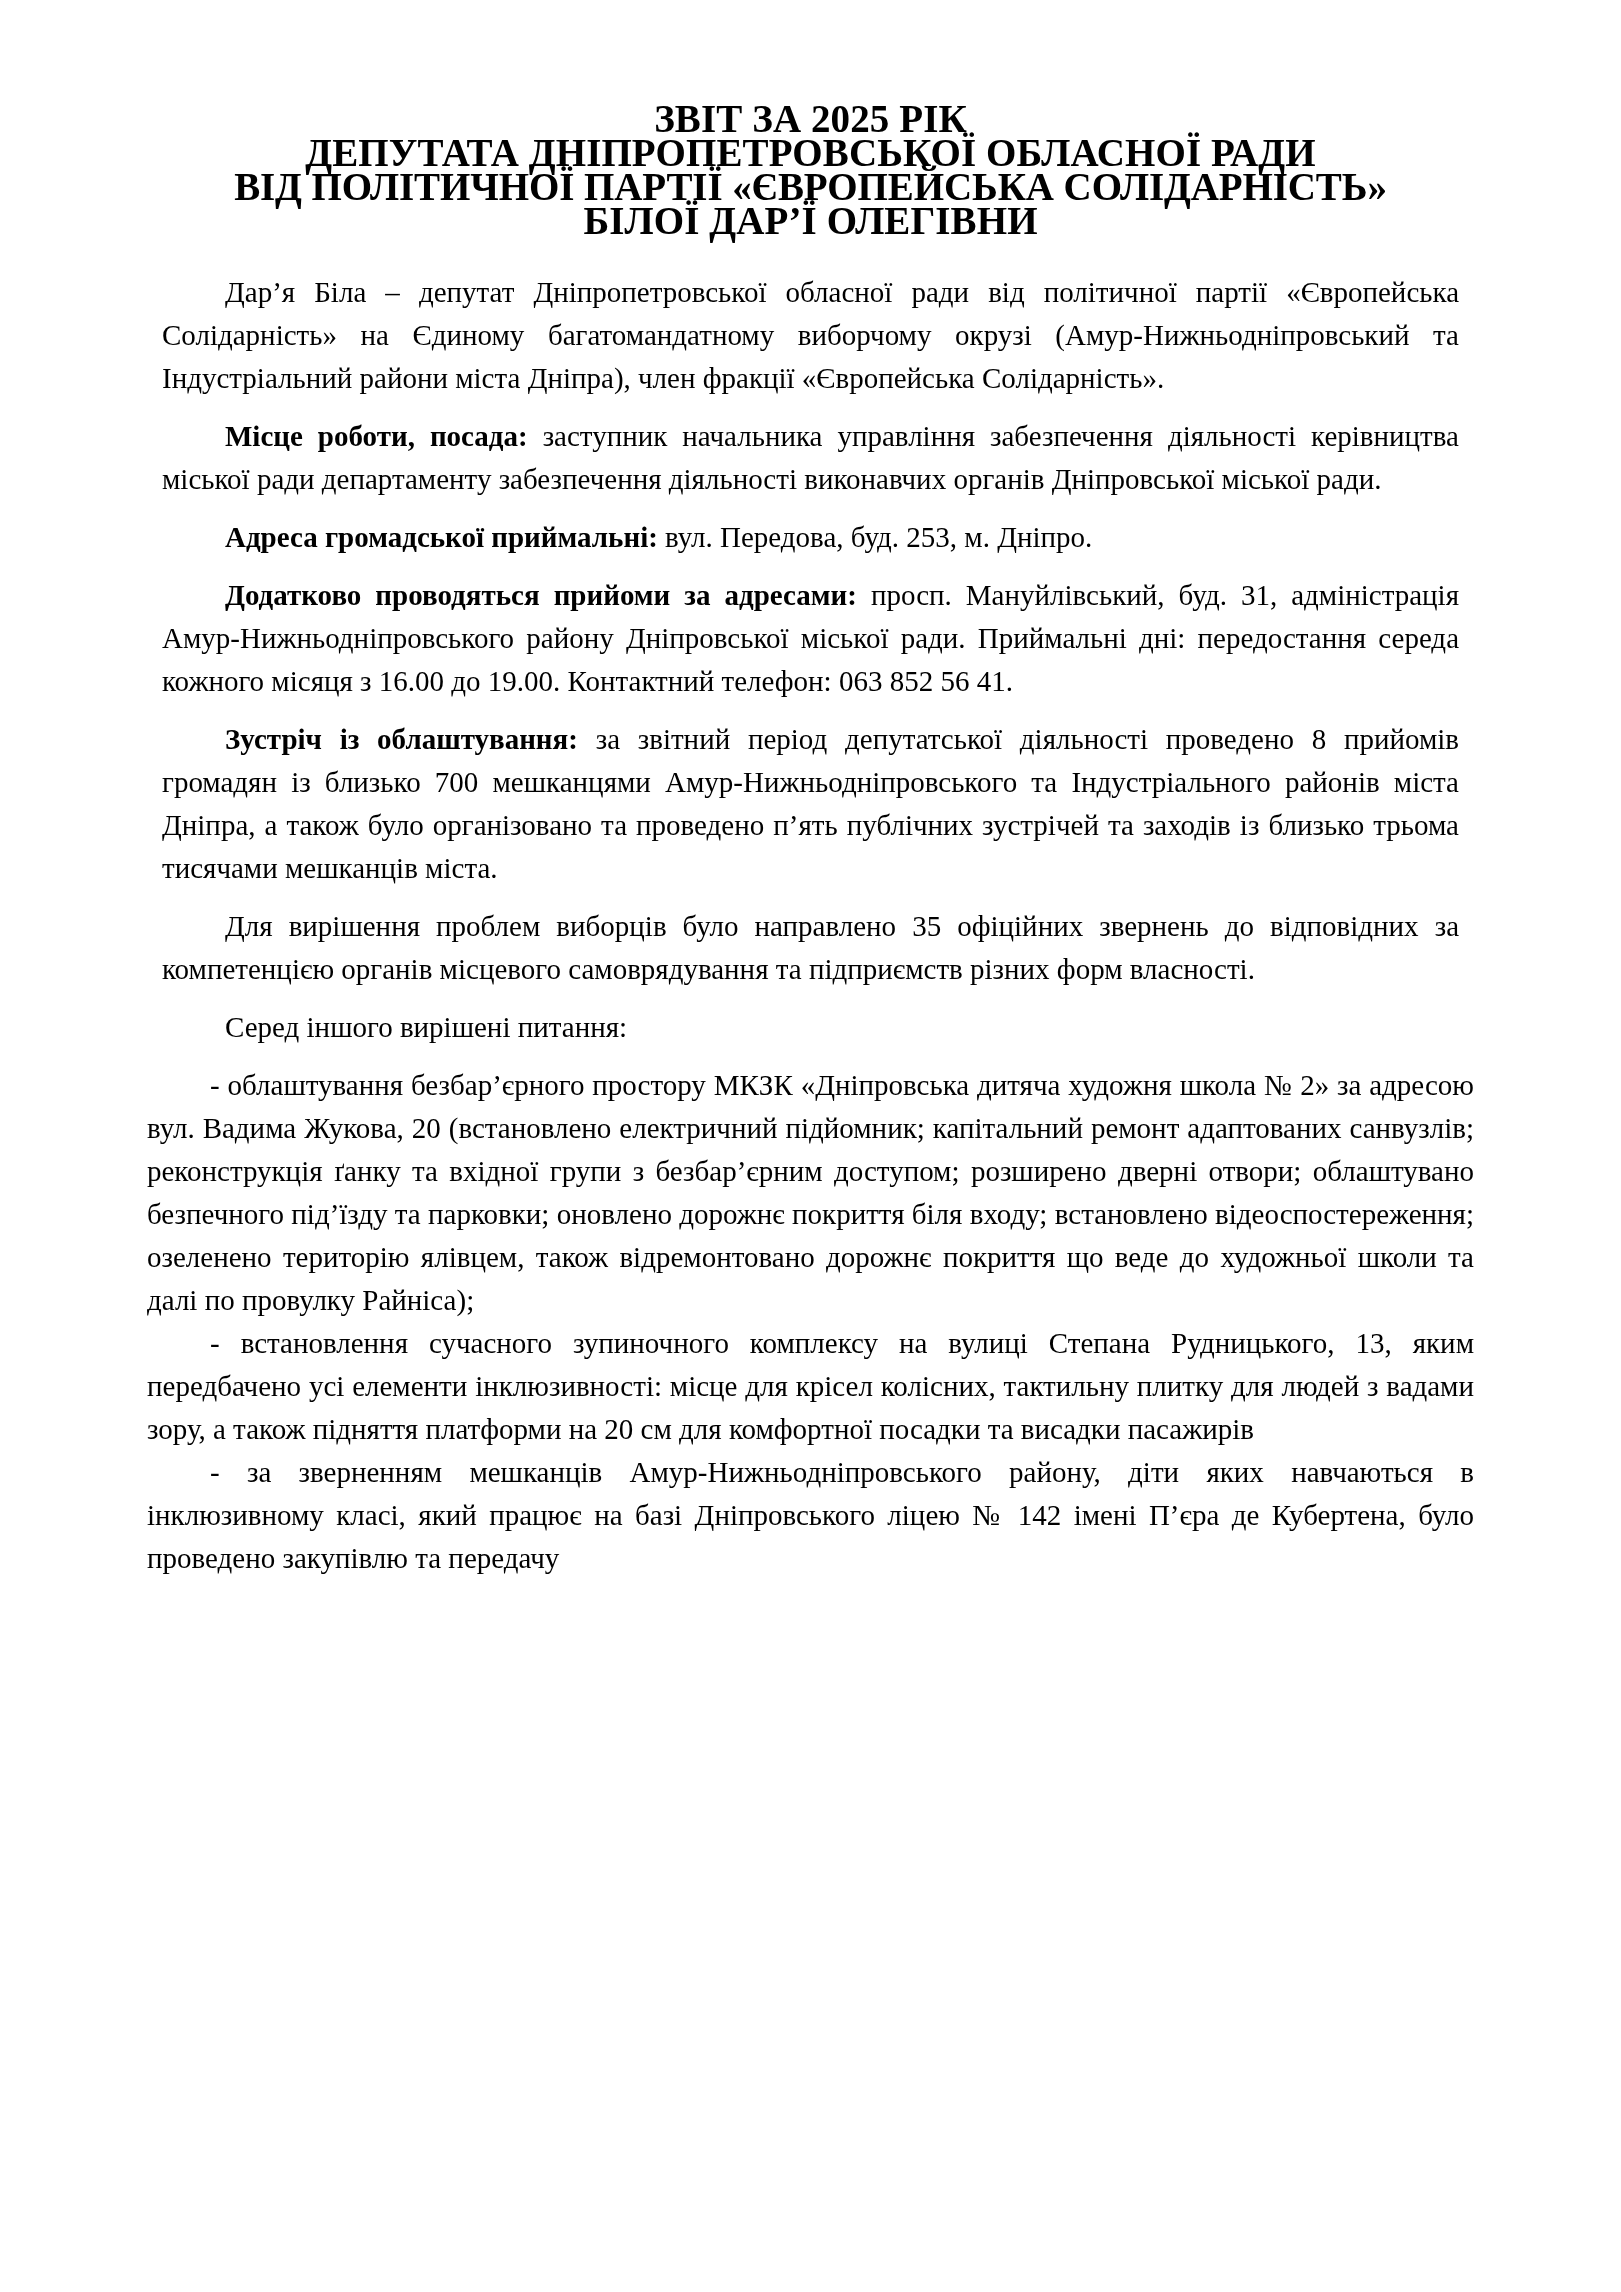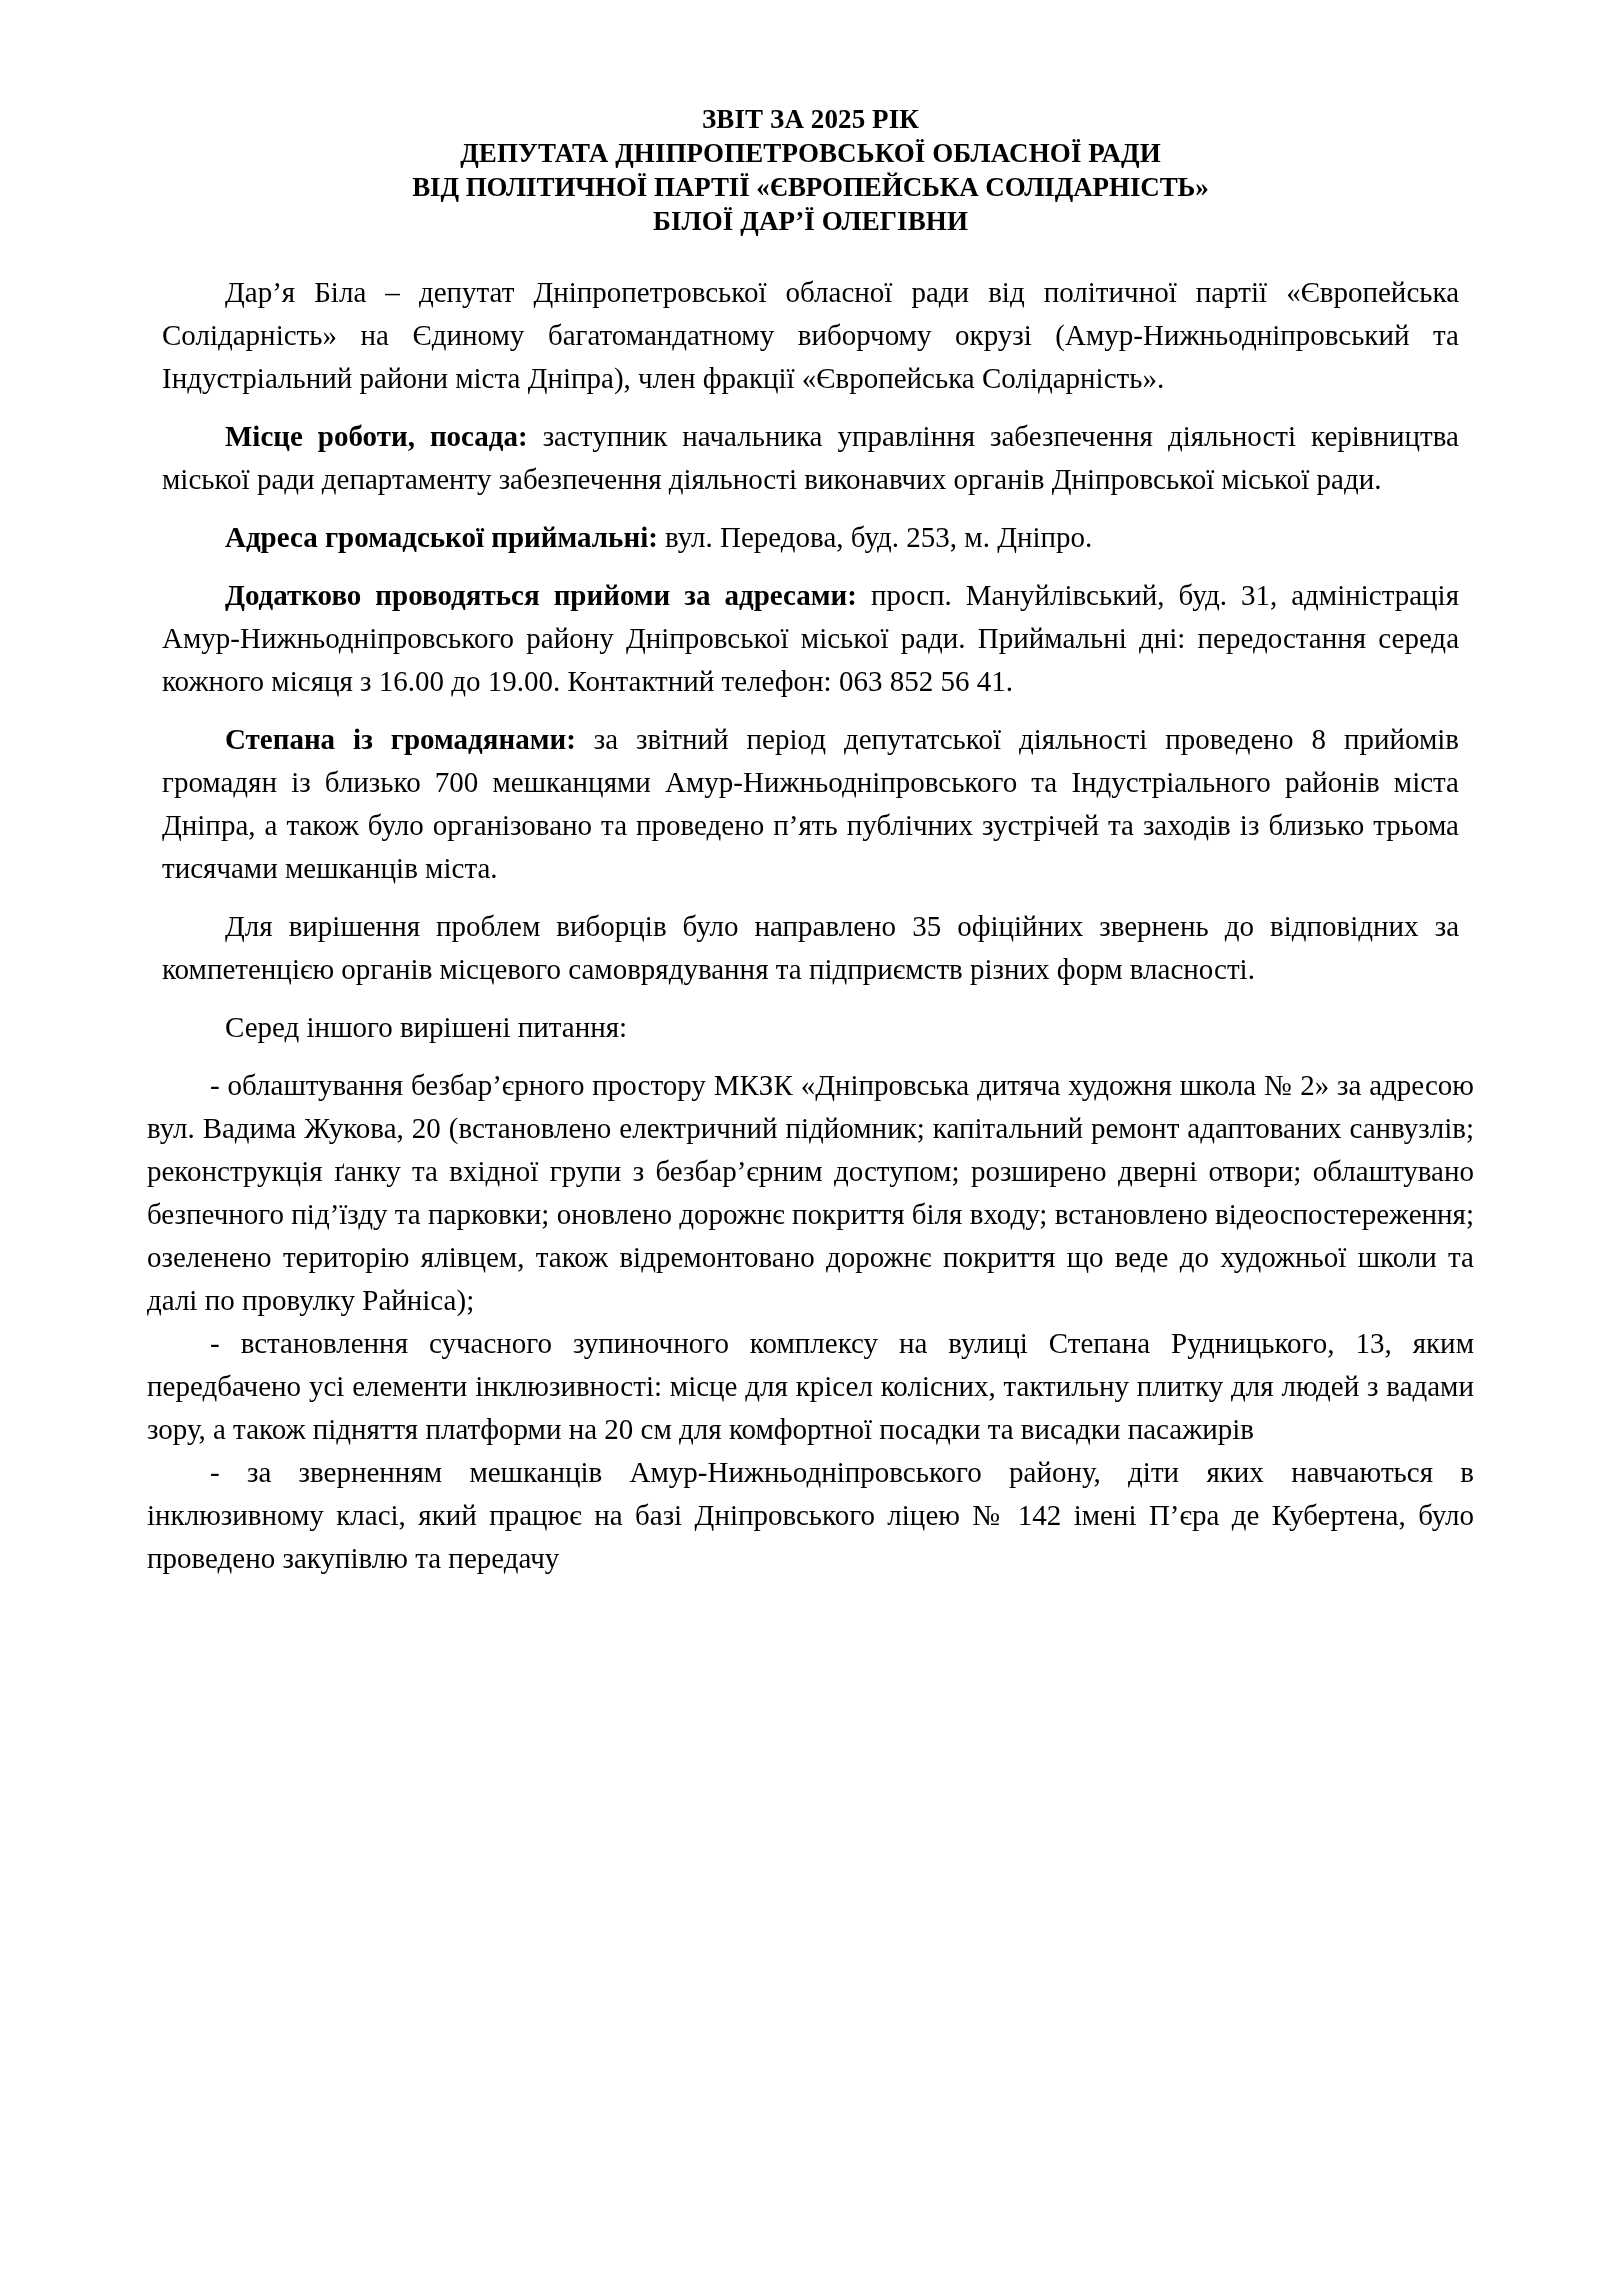--- a/index.html
+++ b/index.html
@@ -19,21 +19,21 @@
     box-sizing: border-box;
     width: 1621px;
     height: 2293px;
     padding: 102px 147px 0 147px;
     background: #ffffff;
     position: relative;
   }
   .title-block {
     text-align: center;
     font-weight: bold;
-    font-size: 27px;
+    font-size: 39px;
     line-height: 34px;
     letter-spacing: 0.1px;
     margin: 0 0 33px 0;
   }
   .title-line {
     display: block;
     white-space: nowrap;
   }
   .title-line.wide {
     letter-spacing: -0.1px;
@@ -74,21 +74,21 @@
   <p class="body-par">
     <span>Дар’я Біла – депутат Дніпропетровської обласної ради від політичної партії «Європейська Солідарність» на Єдиному багатомандатному виборчому окрузі (Амур-Нижньодніпровський та Індустріальний райони міста Дніпра), член фракції «Європейська Солідарність».</span>
   </p>
 
   <p class="body-par"><b>Місце роботи, посада:</b><span> заступник начальника управління забезпечення діяльності керівництва міської ради департаменту забезпечення діяльності виконавчих органів Дніпровської міської ради.</span></p>
 
   <p class="body-par"><b>Адреса громадської приймальні:</b><span> вул. Передова, буд. 253, м. Дніпро.</span></p>
 
   <p class="body-par"><b>Додатково проводяться прийоми за адресами:</b><span> просп. Мануйлівський, буд. 31, адміністрація Амур-Нижньодніпровського району Дніпровської міської ради. Приймальні дні: передостання середа кожного місяця з 16.00 до 19.00. Контактний телефон: 063 852 56 41.</span></p>
 
-  <p class="body-par"><b>Степана із громадянами:</b><span> за звітний період депутатської діяльності проведено 8 прийомів громадян із близько 700 мешканцями Амур-Нижньодніпровського та Індустріального районів міста Дніпра, а також було організовано та проведено п’ять публічних зустрічей та заходів із близько трьома тисячами мешканців міста.</span></p>
+  <p class="body-par"><b>Зустріч із облаштування:</b><span> за звітний період депутатської діяльності проведено 8 прийомів громадян із близько 700 мешканцями Амур-Нижньодніпровського та Індустріального районів міста Дніпра, а також було організовано та проведено п’ять публічних зустрічей та заходів із близько трьома тисячами мешканців міста.</span></p>
 
 
   <p class="body-par">
     <span>Для вирішення проблем виборців було направлено 35 офіційних звернень до відповідних за компетенцією органів місцевого самоврядування та підприємств різних форм власності.</span>
   </p>
 
   <p class="body-par">
     <span>Серед іншого вирішені питання:</span>
   </p>
 

